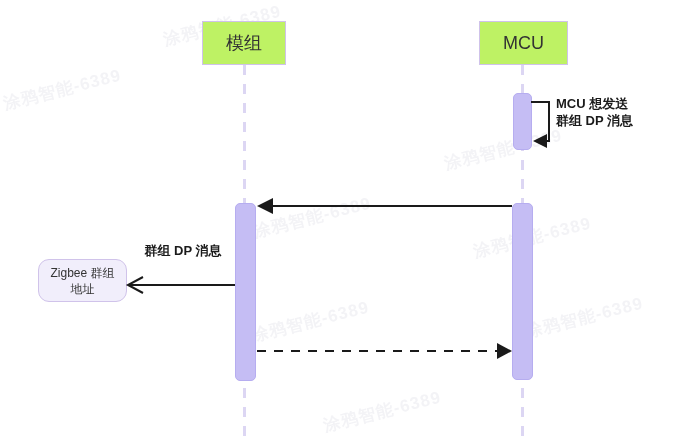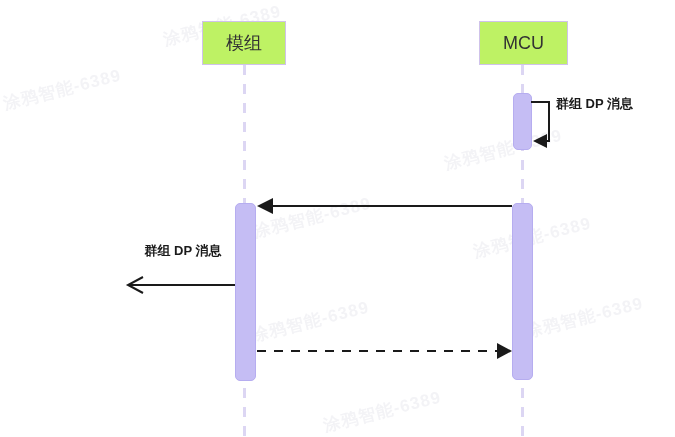--- a/index.html
+++ b/index.html
@@ -77,20 +77,24 @@
     <span>模组</span>
   </div>
   <div class="actor-box actor-mcu">
     <span>MCU</span>
   </div>
 
   <div class="activation act-self"></div>
   <div class="activation act-module"></div>
   <div class="activation act-mcu"></div>
 
+  <div class="ext-node">
+    <span>Zigbee 群组</span>
+    <span>地址</span>
+  </div>
 
   <svg class="arrows" viewBox="0 0 675 437">
 
     <g stroke="#1a1a1a" stroke-width="2" fill="none">
       <path d="M 531 102 L 549 102 L 549 141 L 537 141"></path>
       <polygon points="533,141 547,134 547,148" fill="#1a1a1a" stroke="none"></polygon>
     </g>
 
     <g stroke="#1a1a1a" stroke-width="2" fill="none">
       <line x1="512" y1="206" x2="270" y2="206"></line>
@@ -102,20 +106,21 @@
       <polyline points="143,277 128,285 143,293"></polyline>
     </g>
 
     <g stroke="#1a1a1a" stroke-width="2" fill="none">
       <line x1="257" y1="351" x2="500" y2="351" stroke-dasharray="9 8"></line>
       <polygon points="512,351 497,343 497,359" fill="#1a1a1a" stroke="none"></polygon>
     </g>
   </svg>
 
   <div class="msg-label lbl-self">
+    <div>MCU 想发送</div>
     <div>群组 DP 消息</div>
   </div>
 
 
   <div class="msg-label lbl-msg2">
     <div>群组 DP 消息</div>
   </div>
 
 
 </div>

